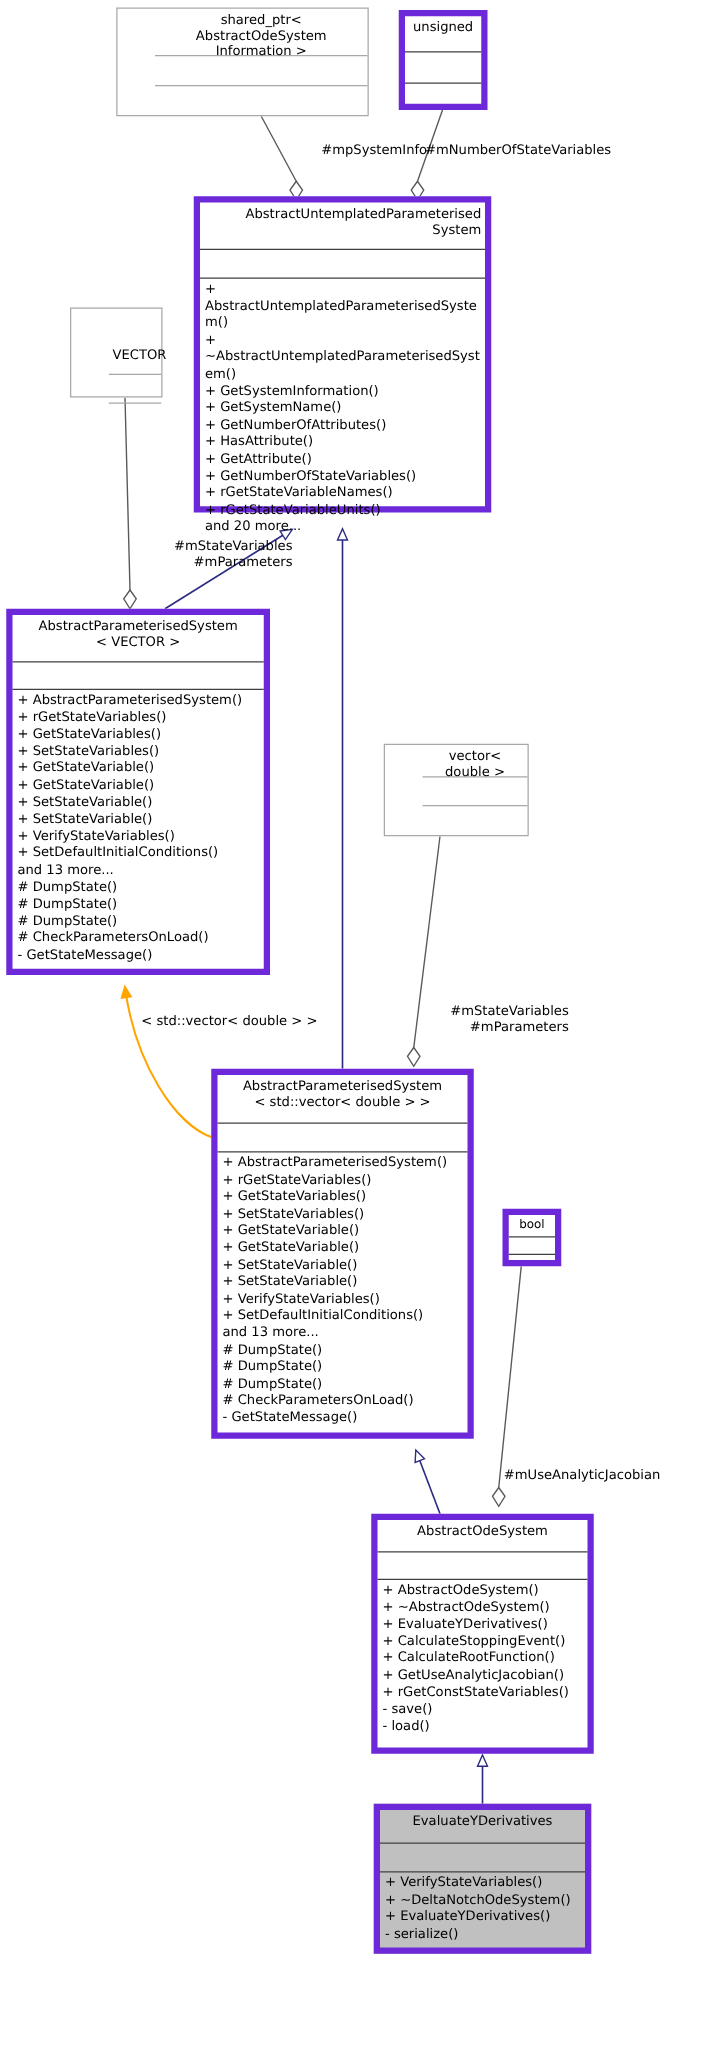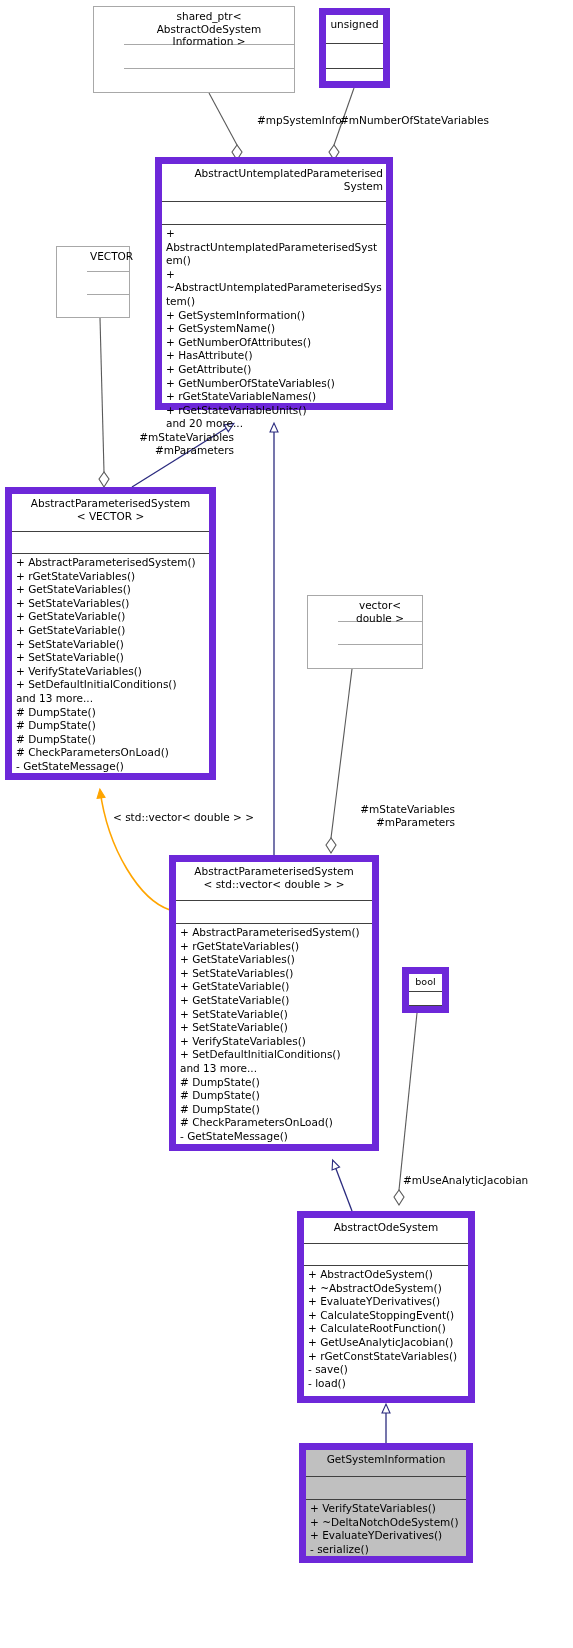--- a/index.html
+++ b/index.html
@@ -23,21 +23,21 @@
     left: 0;
     top: 0;
     width: 573px;
     height: 1648px;
     pointer-events: none;
   }
   .node {
     position: absolute;
     box-sizing: border-box;
     background: #ffffff;
-    border: 7px solid #6d28d9;
+    border: 5px solid #6d28d9;
     z-index: 3;
   }
   .node.gray {
     background: #c0c0c0;
   }
   .node.light {
     border: 1px solid #a8a8a8;
     padding-left: 30px;
   }
   .node .title {
@@ -175,21 +175,21 @@
       <div class="op">+ HasAttribute()</div>
       <div class="op">+ GetAttribute()</div>
       <div class="op">+ GetNumberOfStateVariables()</div>
       <div class="op">+ rGetStateVariableNames()</div>
       <div class="op">+ rGetStateVariableUnits()</div>
       <div class="op">and 20 more...</div>
     </div>
   </div>
 
   <div class="node light" style="left:56px; top:246px; width:74px; height:72px;">
-    <div class="title" style="height:24px;">VECTOR</div>
+    <div class="title" style="height:24px;margin-top:28px;">VECTOR</div>
     <div class="sep attrs" style="height:23px;"></div>
     <div class="sep ops" style="height:23px;"></div>
   </div>
 
   <div class="edge-label center" style="left:104px; top:431px; width:130px;">
     <span>#mStateVariables</span><br>
     <span>#mParameters</span>
   </div>
 
   <div class="node" style="left:5px; top:487px; width:211px; height:293px;">
@@ -275,21 +275,21 @@
       <div class="op">+ CalculateStoppingEvent()</div>
       <div class="op">+ CalculateRootFunction()</div>
       <div class="op">+ GetUseAnalyticJacobian()</div>
       <div class="op">+ rGetConstStateVariables()</div>
       <div class="op">- save()</div>
       <div class="op">- load()</div>
     </div>
   </div>
 
   <div class="node gray" style="left:299px; top:1443px; width:174px; height:120px;">
-    <div class="title" style="height:26px;">GetSystemInformation</div>
+    <div class="title" style="height:26px;">EvaluateYDerivatives</div>
     <div class="sep attrs" style="height:23px;"></div>
     <div class="sep ops">
       <div class="op">+ VerifyStateVariables()</div>
       <div class="op">+ ~DeltaNotchOdeSystem()</div>
       <div class="op">+ EvaluateYDerivatives()</div>
       <div class="op">- serialize()</div>
     </div>
   </div>
 
 </div>

